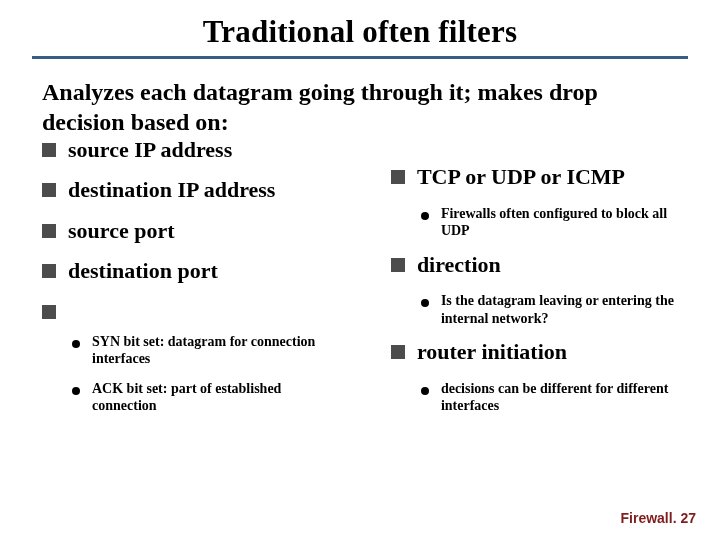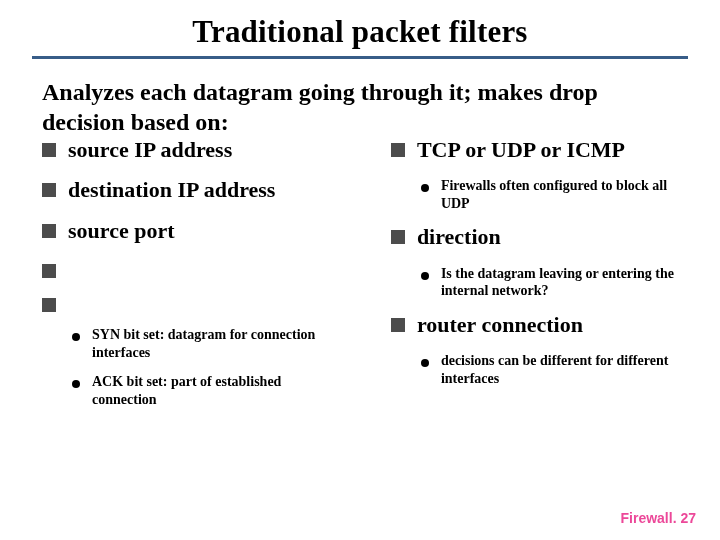--- a/index.html
+++ b/index.html
@@ -24,20 +24,21 @@
     margin: 0 -10px 18px -10px;
   }
   .intro {
     font-size: 24px;
     font-weight: bold;
     line-height: 1.25;
   }
   .columns {
     display: flex;
     gap: 56px;
+    align-items: flex-end;
   }
   .col { flex: 1; }
   .col-left { flex: 1.02; }
   .col-right { flex: 1; }
   .lvl1 {
     display: flex;
     align-items: flex-start;
     margin-bottom: 14px;
   }
   .sq {
@@ -74,27 +75,27 @@
     font-weight: bold;
     line-height: 1.25;
   }
   .footer {
     position: absolute;
     bottom: 14px;
     right: 24px;
     font-family: Arial, Helvetica, sans-serif;
     font-size: 14px;
     font-weight: bold;
-    color: #ec4899;
+    color: #7f1d1d;
   }
 </style>
 </head>
 <body>
 
-<div class="title">Traditional packet filters</div>
+<div class="title">Traditional often filters</div>
 <hr class="rule">
 
 <div class="intro">Analyzes each datagram going through it; makes drop decision based on:</div>
 
 <div class="columns">
 
   <div class="col col-left">
 
     <div class="lvl1">
       <span class="sq"></span>
@@ -106,20 +107,21 @@
       <span class="lvl1-text">destination IP address</span>
     </div>
 
     <div class="lvl1">
       <span class="sq"></span>
       <span class="lvl1-text">source port</span>
     </div>
 
     <div class="lvl1">
       <span class="sq"></span>
+      <span class="lvl1-text">destination port</span>
     </div>
 
     <div class="lvl1">
       <span class="sq"></span>
     </div>
     <div class="lvl2">
       <span class="dot"></span>
       <span class="lvl2-text">SYN bit set: datagram for connection interfaces</span>
     </div>
     <div class="lvl2">
@@ -144,21 +146,21 @@
       <span class="sq"></span>
       <span class="lvl1-text">direction</span>
     </div>
     <div class="lvl2">
       <span class="dot"></span>
       <span class="lvl2-text">Is the datagram leaving or entering the internal network?</span>
     </div>
 
     <div class="lvl1">
       <span class="sq"></span>
-      <span class="lvl1-text">router connection</span>
+      <span class="lvl1-text">router initiation</span>
     </div>
     <div class="lvl2">
       <span class="dot"></span>
       <span class="lvl2-text">decisions can be different for different interfaces</span>
     </div>
 
   </div>
 
 </div>
 

